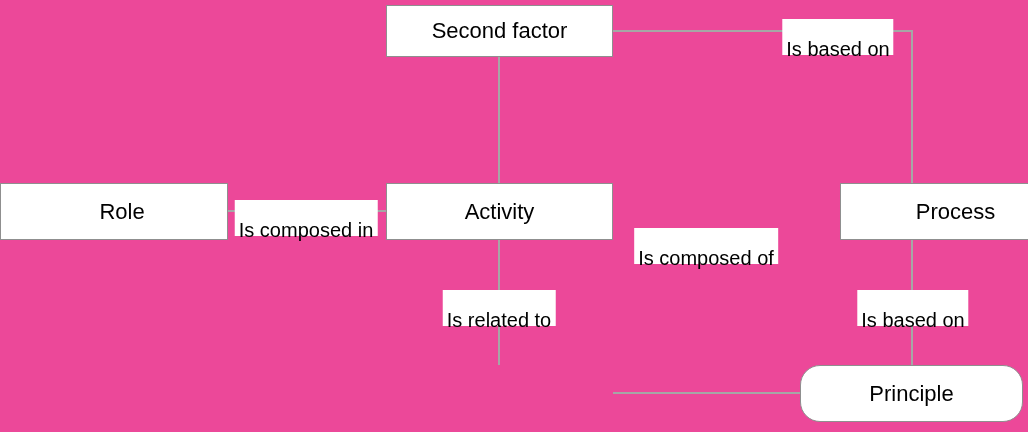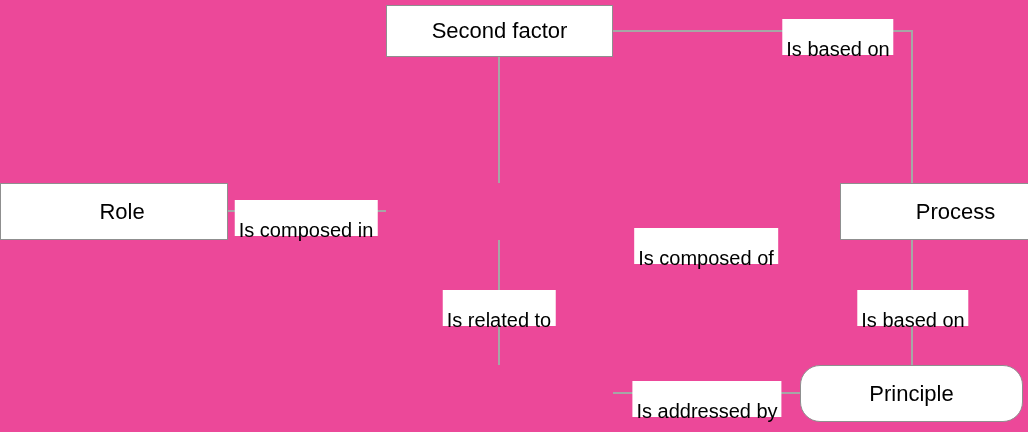--- a/index.html
+++ b/index.html
@@ -58,23 +58,23 @@
   <div class="connector v" style="left:498px; top:57px; height:126px;"></div>
   <div class="connector v" style="left:498px; top:240px; height:125px;"></div>
   <div class="connector h" style="left:613px; top:30px; width:300px;"></div>
   <div class="connector v" style="left:911px; top:30px; height:153px;"></div>
   <div class="connector v" style="left:911px; top:240px; height:125px;"></div>
   <div class="connector h" style="left:228px; top:210px; width:158px;"></div>
   <div class="connector h" style="left:613px; top:392px; width:187px;"></div>
 
   <div class="node" style="left:386px; top:5px; width:227px; height:52px;">Second factor</div>
   <div class="node" style="left:0px; top:183px; width:228px; height:57px;padding-left:16px;">Role</div>
+  <div class="node" style="left:386px; top:183px; width:227px; height:57px;">Activity</div>
   <div class="node" style="left:840px; top:183px; width:223px; height:57px;padding-left:8px;">Process</div>
   <div class="node" style="left:800px; top:365px; width:223px; height:57px;border-radius:20px;">Principle</div>
 
   <div class="edge-label" style="left:838px; top:19px;">Is based on</div>
   <div class="edge-label" style="left:306px; top:200px;">Is composed in</div>
   <div class="edge-label" style="left:706px; top:200px;margin-top:28px;">Is composed of</div>
   <div class="edge-label" style="left:499px; top:290px;text-align:center;">Is related to</div>
   <div class="edge-label" style="left:913px; top:290px;">Is based on</div>
-  <div class="edge-label" style="left:707px; top:381px;">Is addressed by</div>
 
 </div>
 
 </body></html>

